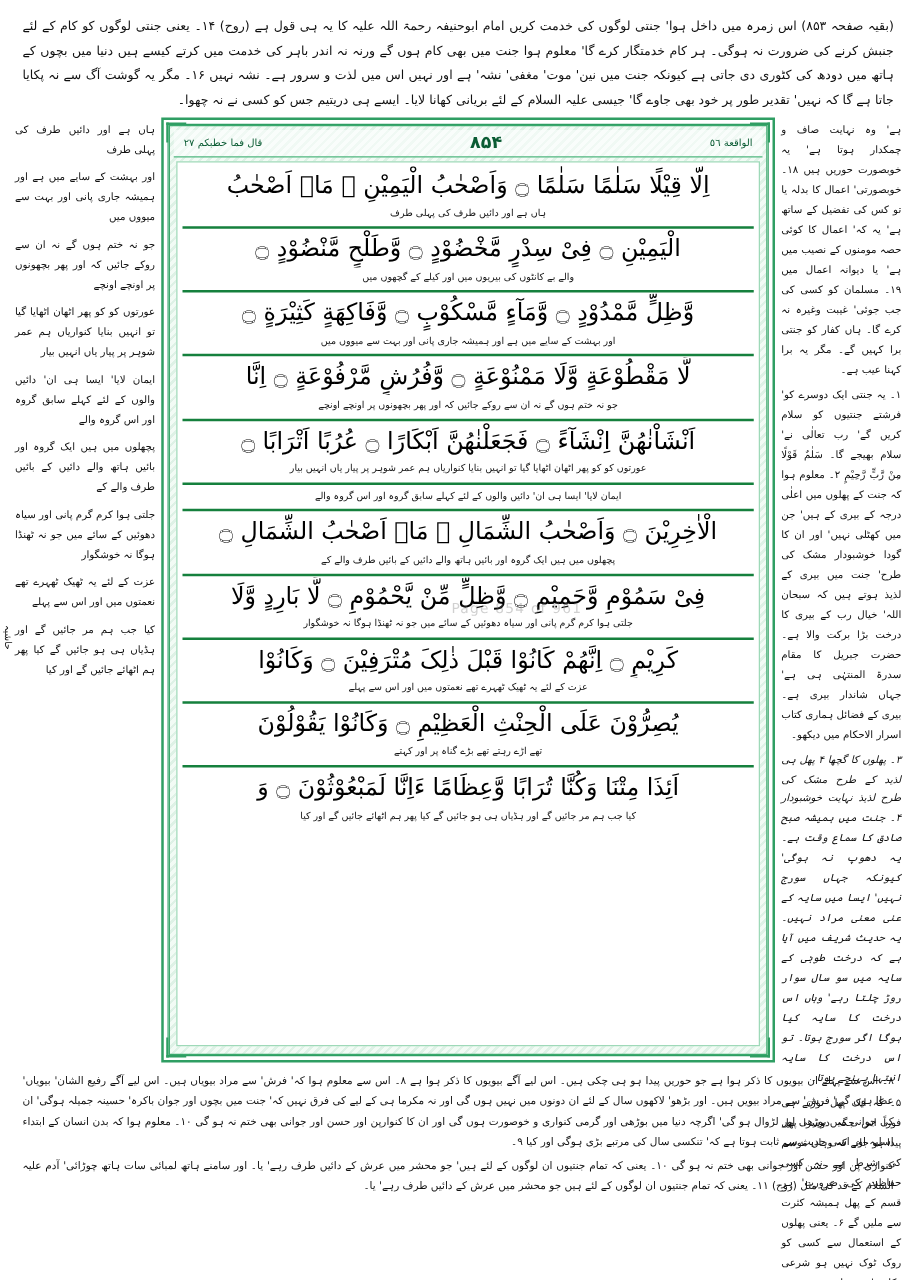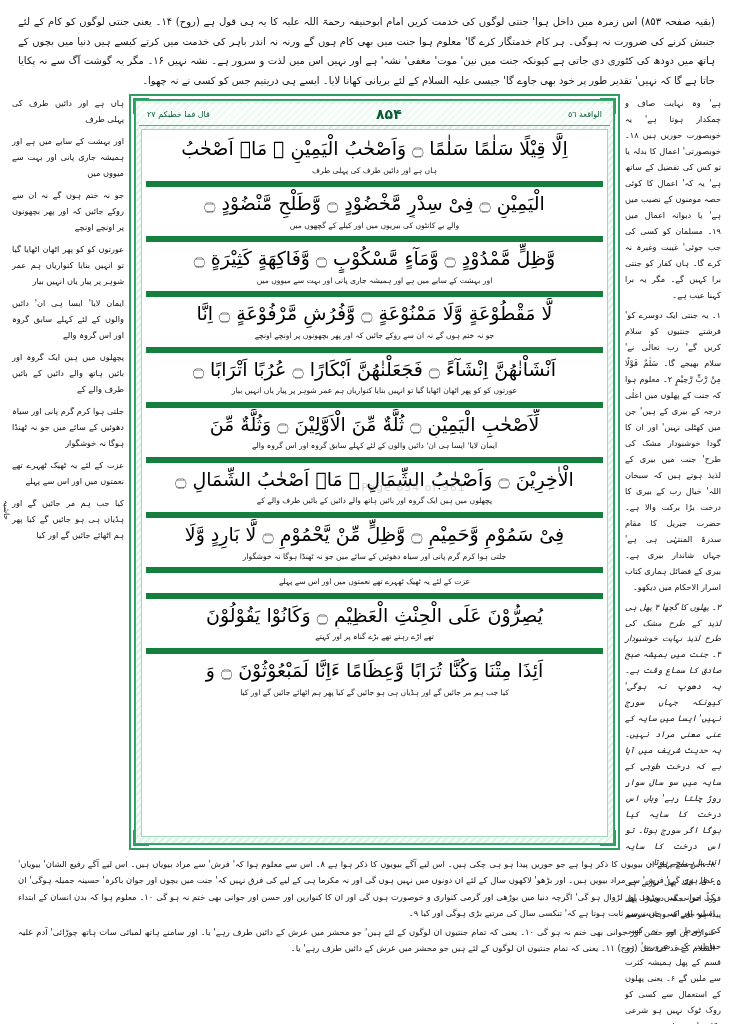--- a/index.html
+++ b/index.html
@@ -109,21 +109,21 @@
     background: #ffffff;
     margin: 3px 2px;
     border: 1px solid #9ed9b8;
     padding: 2px 4px;
     display: flex;
     flex-direction: column;
     justify-content: flex-start;
     overflow: hidden;
   }
 
-  .verse-block { border-bottom: 6px solid #15803d; padding: 1px 0 2px 0; }
+  .verse-block { border-bottom: 2px solid #15803d; padding: 1px 0 2px 0; }
   .verse-block:last-child { border-bottom: none; }
 
   .arabic {
     direction: rtl;
     text-align: center;
     font-family: "DejaVu Sans", sans-serif;
     font-size: 19px;
     line-height: 1.5;
     color: #000;
     white-space: nowrap;
@@ -242,35 +242,35 @@
             <div class="arabic">لَّا مَقْطُوْعَةٍ وَّلَا مَمْنُوْعَةٍ ۝ وَّفُرُشٍ مَّرْفُوْعَةٍ ۝ اِنَّا</div>
             <div class="translation">جو نہ ختم ہوں گے نہ ان سے روکے جائیں کہ اور پھر بچھونوں پر اونچے اونچے</div>
           </div>
 
           <div class="verse-block">
             <div class="arabic">اَنْشَاْنٰهُنَّ اِنْشَآءً ۝ فَجَعَلْنٰهُنَّ اَبْکَارًا ۝ عُرُبًا اَتْرَابًا ۝</div>
             <div class="translation">عورتوں کو کو پھر اٹھان اٹھایا گیا تو انہیں بنایا کنواریاں ہم عمر شوہر پر پیار یاں انہیں بیار</div>
           </div>
 
           <div class="verse-block">
-            <div class="arabic">لِّاَصْحٰبِ الْیَمِیْنِ ۝ ثُلَّةٌ مِّنَ الْاَوَّلِیْنَ ۝ وَثُلَّةٌ مِّنَ</div>
             <div class="translation">ایمان لایا' ایسا ہی ان' دائیں والوں کے لئے کہلے سابق گروہ اور اس گروہ والے</div>
           </div>
 
           <div class="verse-block">
             <div class="arabic">الْاٰخِرِیْنَ ۝ وَاَصْحٰبُ الشِّمَالِ ۙ مَاۤ اَصْحٰبُ الشِّمَالِ ۝</div>
             <div class="translation">پچھلوں میں ہیں ایک گروہ اور بائیں ہاتھ والے دائیں کے بائیں طرف والے کے</div>
           </div>
 
           <div class="verse-block">
             <div class="arabic">فِیْ سَمُوْمٍ وَّحَمِیْمٍ ۝ وَّظِلٍّ مِّنْ یَّحْمُوْمٍ ۝ لَّا بَارِدٍ وَّلَا</div>
             <div class="translation">جلتی ہوا کرم گرم پانی اور سیاہ دھوئیں کے سائے میں جو نہ ٹھنڈا ہوگا نہ خوشگوار</div>
           </div>
 
           <div class="verse-block">
+            <div class="arabic">کَرِیْمٍ ۝ اِنَّهُمْ کَانُوْا قَبْلَ ذٰلِکَ مُتْرَفِیْنَ ۝ وَکَانُوْا</div>
             <div class="translation">عزت کے لئے یہ ٹھیک ٹھہرے تھے نعمتوں میں اور اس سے پہلے</div>
           </div>
 
           <div class="verse-block">
             <div class="arabic">یُصِرُّوْنَ عَلَی الْحِنْثِ الْعَظِیْمِ ۝ وَکَانُوْا یَقُوْلُوْنَ</div>
             <div class="translation">تھے اڑے رہتے تھے بڑے گناہ پر اور کہتے</div>
           </div>
 
           <div class="verse-block">
             <div class="arabic">اَئِذَا مِتْنَا وَکُنَّا تُرَابًا وَّعِظَامًا ءَاِنَّا لَمَبْعُوْثُوْنَ ۝ وَ</div>

